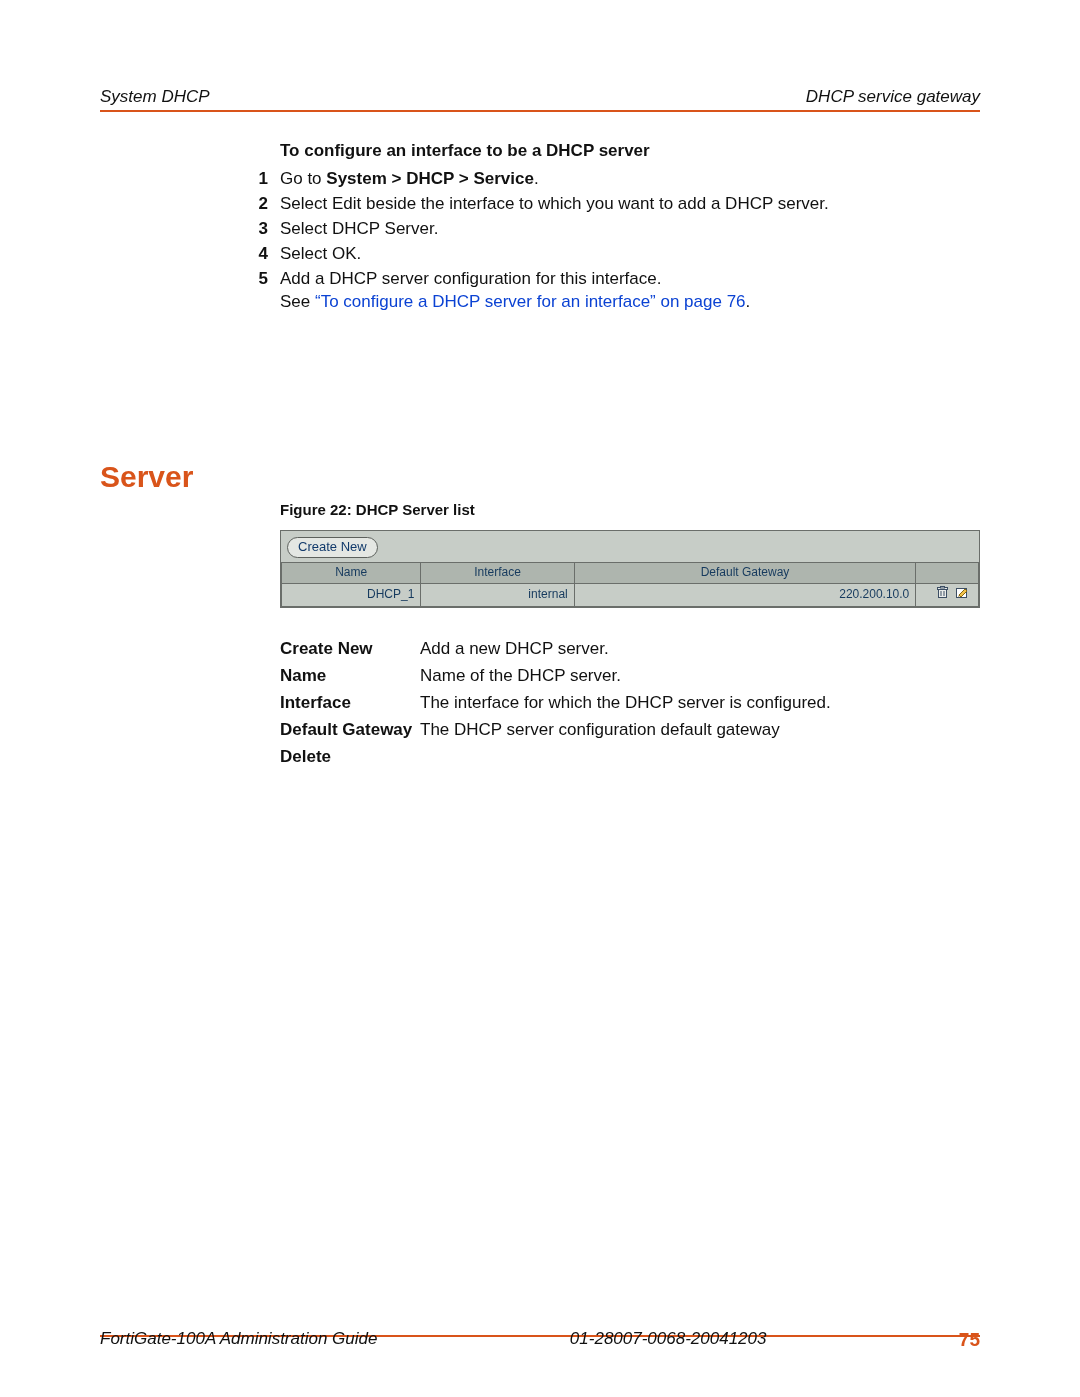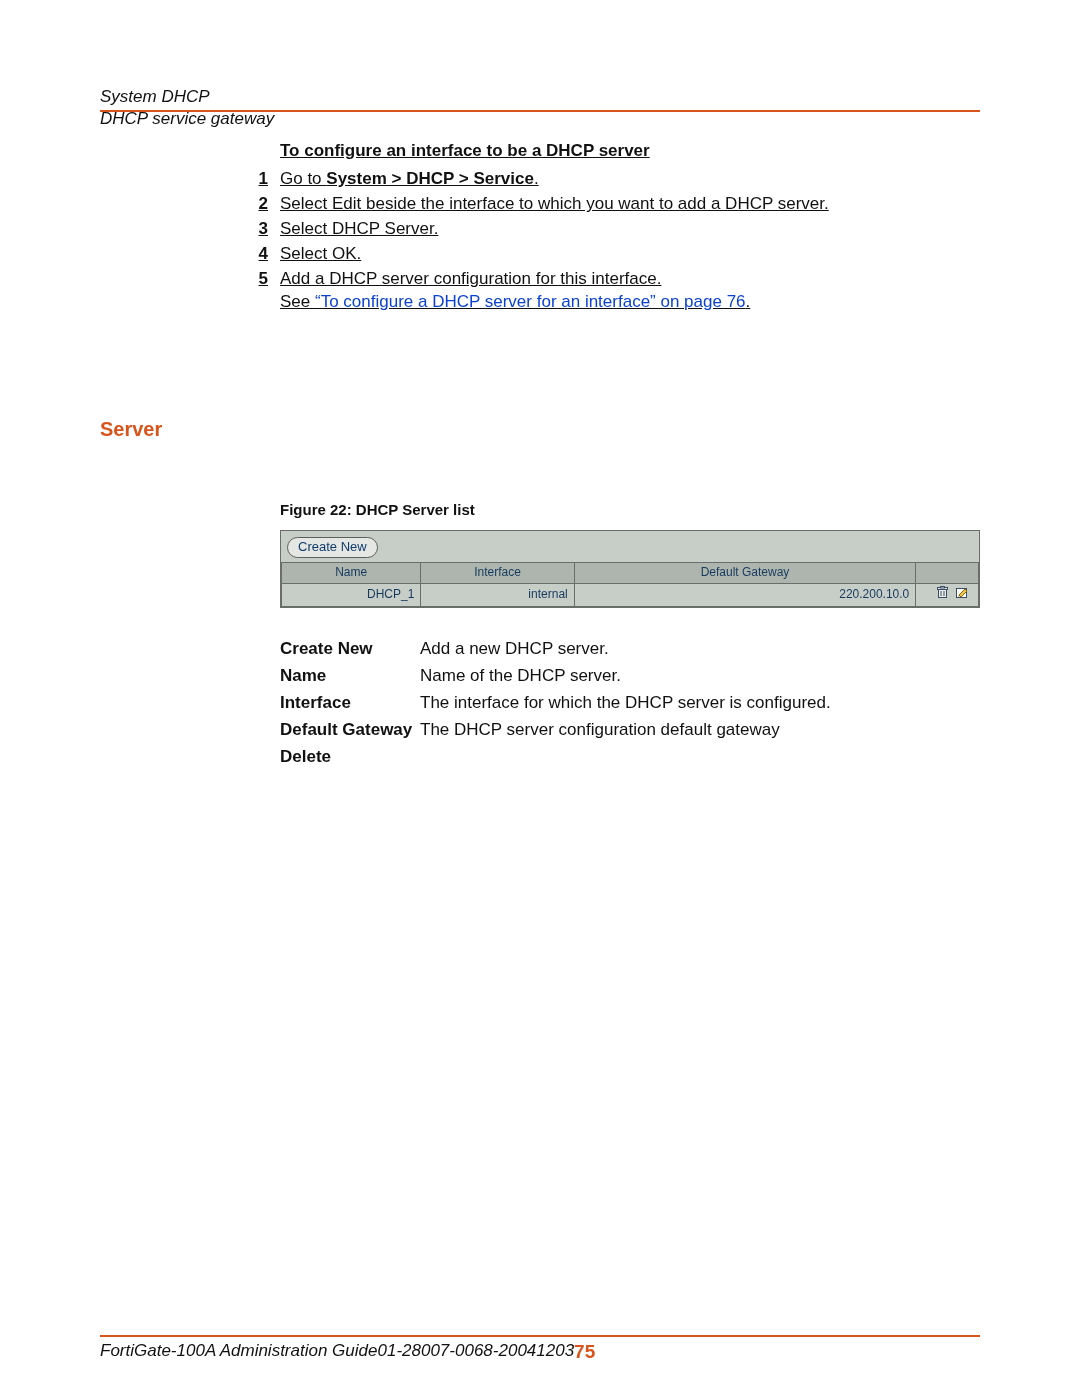--- a/index.html
+++ b/index.html
@@ -33,37 +33,35 @@
   
   .hdr {
     position: absolute;
     top: 86px;
     left: var(--left-margin);
     right: var(--right-margin);
     display: flex;
     justify-content: space-between;
     font-style: italic;
     font-size: 17px;
-    flex-direction: column;
   }
   .hdr-rule {
     position: absolute;
     top: 110px;
     left: var(--left-margin);
     right: var(--right-margin);
     height: 2px;
     background: var(--orange);
   }
   
   .colwrap {
     position: absolute;
     left: 0;
     right: var(--right-margin);
     top: 136px;
-    text-decoration: underline;
   }
   .body-text {
     margin-left: var(--content-indent);
   }
   .subhead {
     font-weight: bold;
     font-size: 17px;
     margin: 4px 0 6px 0;
   }
   p { margin: 4px 0 10px 0; }
@@ -84,23 +82,23 @@
     margin-right: 12px;
   }
   .step-txt { flex: 1; }
   .link {
     color: var(--link-blue);
   }
   
   .section-heading {
     position: absolute;
     left: var(--left-margin);
-    top: 416px;
+    top: 457px;
     color: var(--orange);
-    font-size: 20px;
+    font-size: 30px;
     font-family: Arial, Helvetica, sans-serif;
     font-weight: bold;
   }
   .after-heading {
     position: absolute;
     left: 0;
     right: var(--right-margin);
     top: 482px;
   }
   
@@ -175,22 +173,23 @@
     left: var(--left-margin);
     right: var(--right-margin);
     bottom: 60px;
     height: 2px;
     background: var(--orange);
   }
   .ftr {
     position: absolute;
     left: var(--left-margin);
     right: var(--right-margin);
-    bottom: 32px;
+    bottom: 44px;
     display: flex;
+    justify-content: space-between;
     font-style: italic;
     font-size: 17px;
   }
   .ftr .pg {
     font-style: normal;
     font-weight: bold;
     color: var(--orange);
     font-size: 19px;
   }
 </style>

